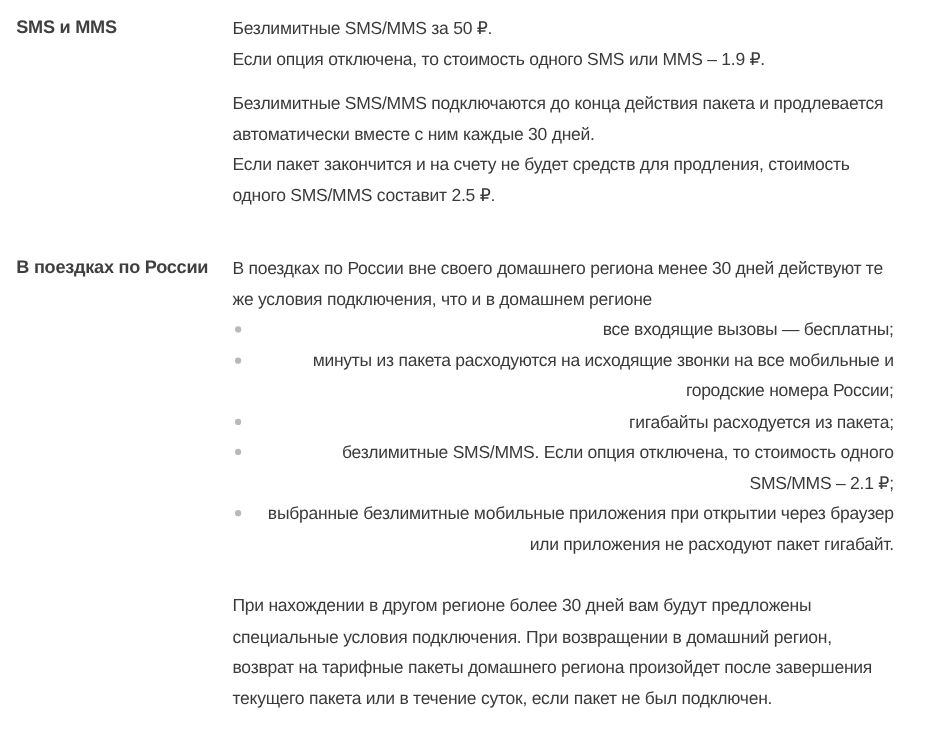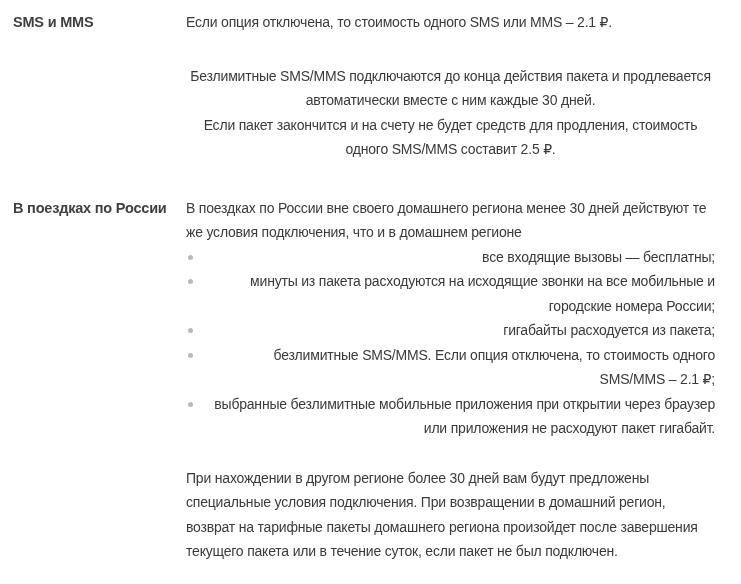--- a/index.html
+++ b/index.html
@@ -33,21 +33,21 @@
     font-weight: bold;
     font-size: 14.5px;
     color: #404040;
     line-height: 24.5px;
     padding-top: 0;
   }
   .row-content {
     max-width: 540px;
   }
   .para { margin: 0; }
-  .para + .para { margin-top: 29px; text-align: center; }
+  .para + .para { margin-top: 11px; }
   .ln { display: block; }
   ul.bullets {
     list-style: none;
     margin: 0;
     padding: 0;
   }
   ul.bullets li {
     position: relative;
     padding-left: 19px;
     text-align: right;
@@ -66,21 +66,22 @@
 </style>
 </head>
 <body>
 
 <div class="doc">
 
   <section class="section section-sms">
     <div class="row-label">SMS и MMS</div>
     <div class="row-content">
       <p class="para">
-        <span class="ln">Если опция отключена, то стоимость одного SMS или MMS – 2.1 ₽.</span>
+        <span class="ln">Безлимитные SMS/MMS за 50 ₽.</span>
+        <span class="ln">Если опция отключена, то стоимость одного SMS или MMS – 1.9 ₽.</span>
       </p>
       <p class="para">
         <span class="ln">Безлимитные SMS/MMS подключаются до конца действия пакета и продлевается автоматически вместе с ним каждые 30 дней.</span>
         <span class="ln">Если пакет закончится и на счету не будет средств для продления, стоимость одного SMS/MMS составит 2.5 ₽.</span>
       </p>
     </div>
   </section>
 
   <section class="section">
     <div class="row-label">В поездках по России</div>

